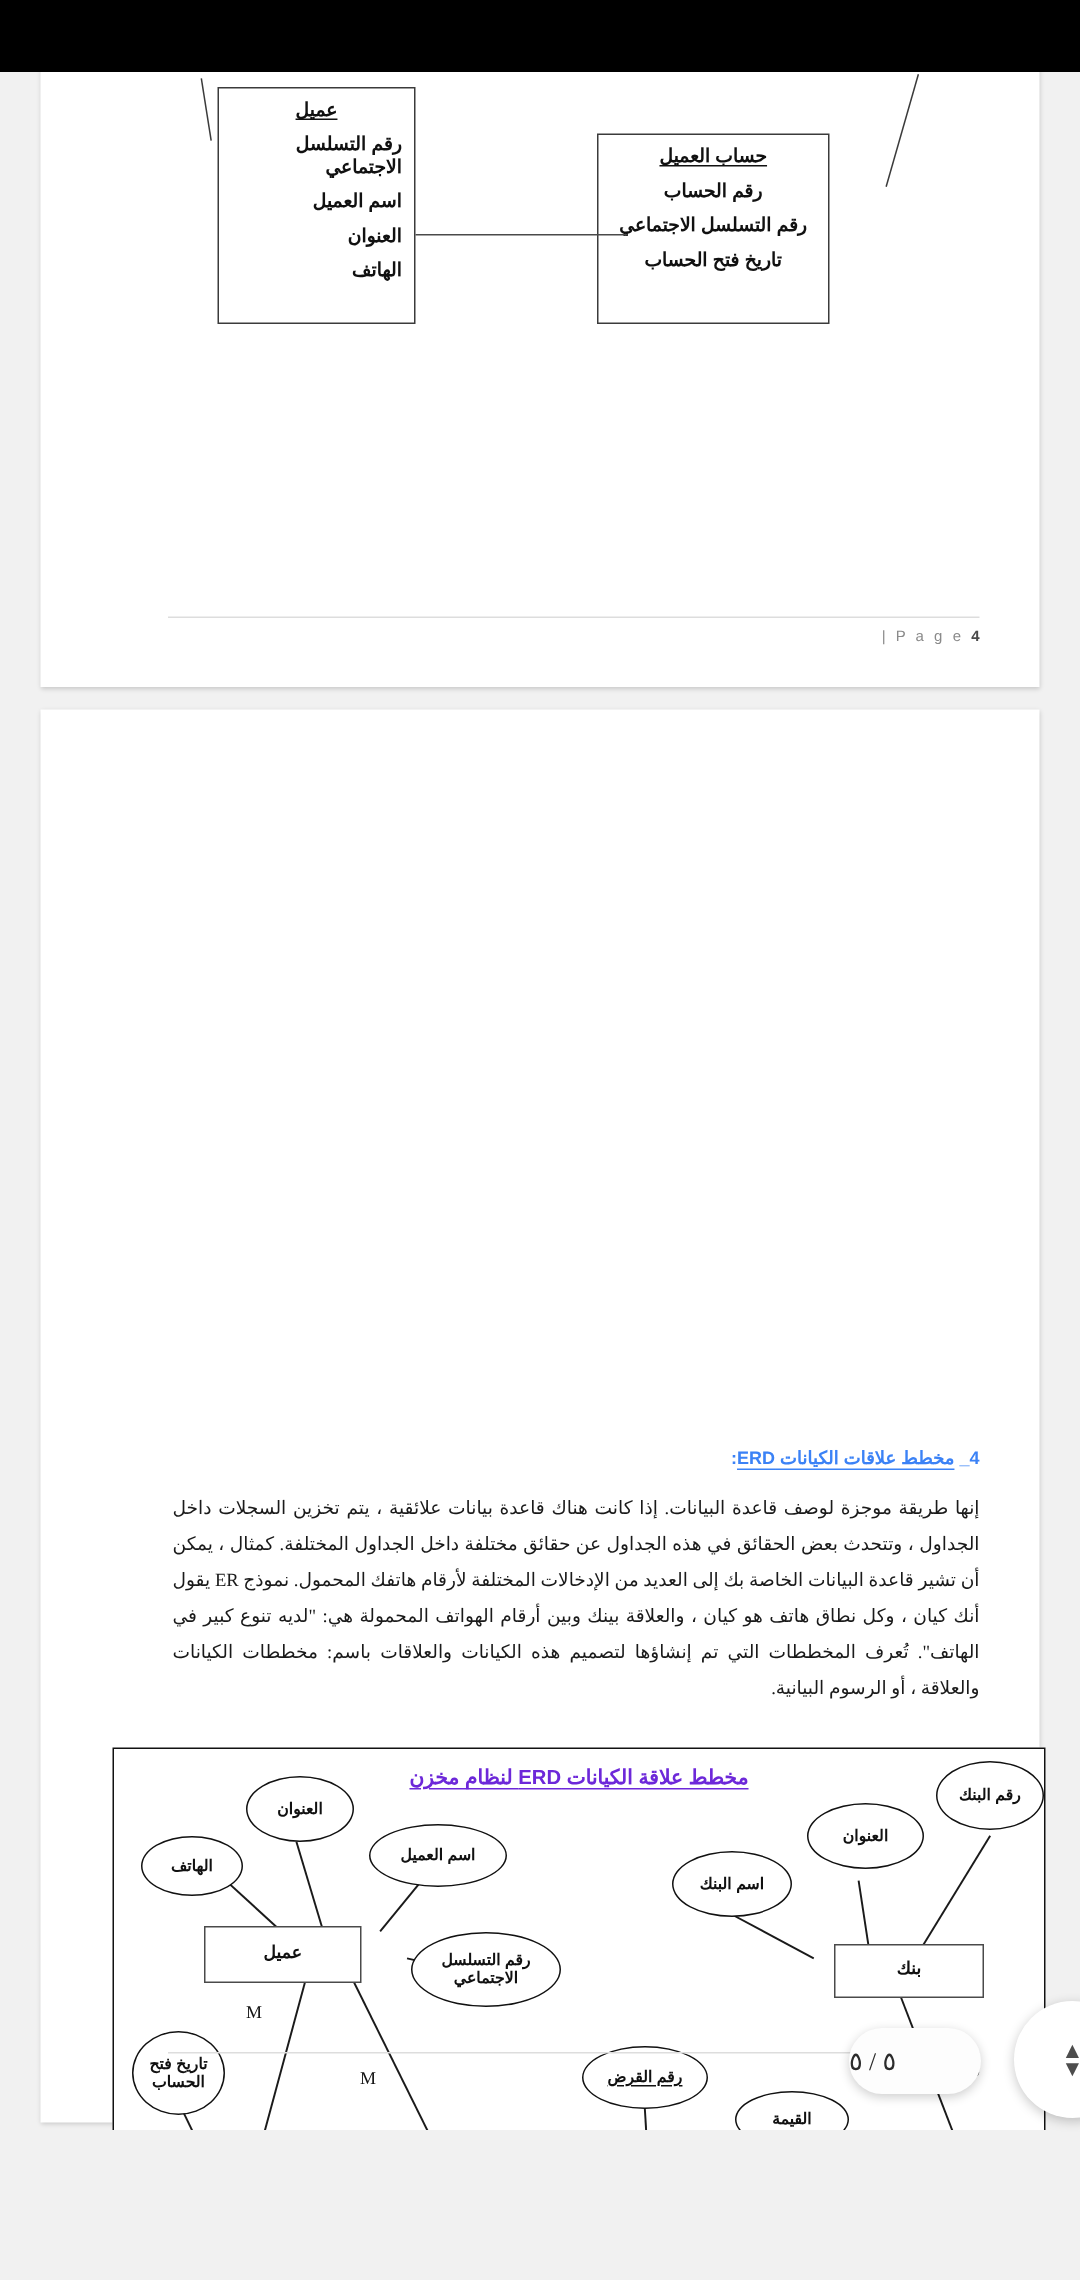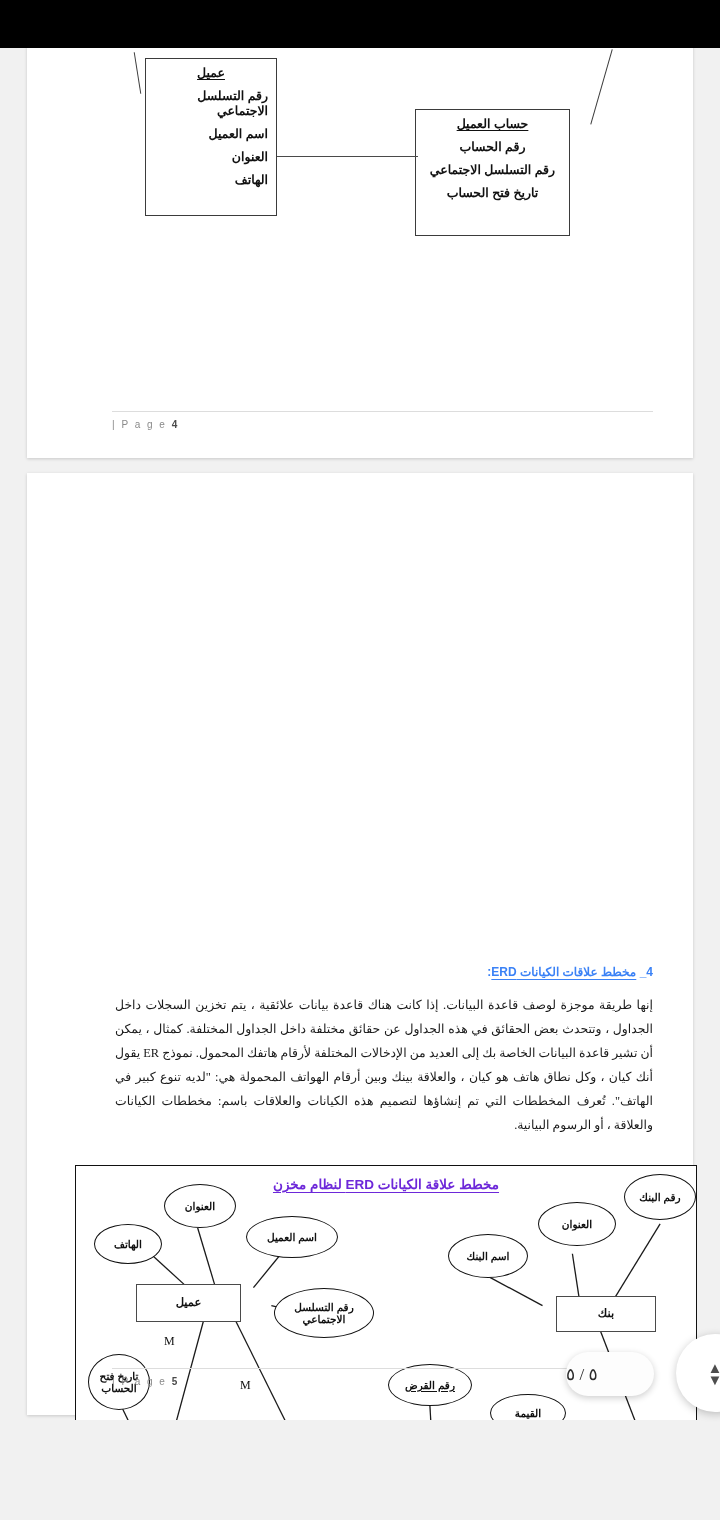--- a/index.html
+++ b/index.html
@@ -31,35 +31,36 @@
   }
   #page4 { top: -48px; height: 458px; }
   #page5 { top: 425px; height: 942px; }
 
   .page-footer {
     position: absolute; left: 85px; right: 40px; bottom: 28px;
     border-top: 1px solid #dddddd;
     padding-top: 7px;
     font-size: 10px; color: #8a8a8a;
     letter-spacing: 2px;
+    text-align: right;
   }
   .page-footer b { color: #4a4a4a; font-weight: 700; letter-spacing: 0; }
 
   
   .erbox {
     position: absolute;
     border: 1.4px solid #3b3b3b;
     background: #fff;
     direction: rtl;
     text-align: center;
     font-weight: 700;
     color: #111;
   }
   #box-customer { left: 118px; top: 58px; width: 132px; height: 158px; }
-  #box-account  { left: 388px; top: 89px; width: 155px; height: 127px; margin-top: 20px; }
+  #box-account  { left: 371px; top: 89px; width: 155px; height: 127px; }
 
   .erbox .ttl {
     font-size: 12.5px; text-decoration: underline; padding-top: 6px;
     text-underline-offset: 2px;
   }
   .erbox .attr { font-size: 12.5px; padding-top: 8px; padding-left: 8px; padding-right: 8px; }
   #box-account .attr { text-align: center; }
   #box-customer .attr { text-align: right; }
 
   .linkline {

